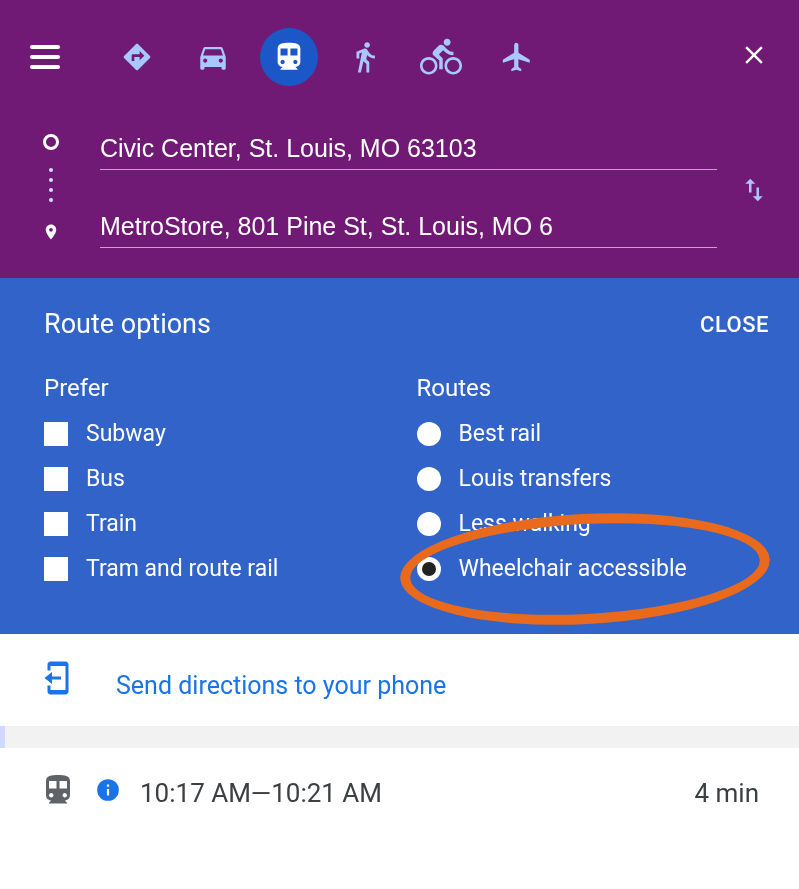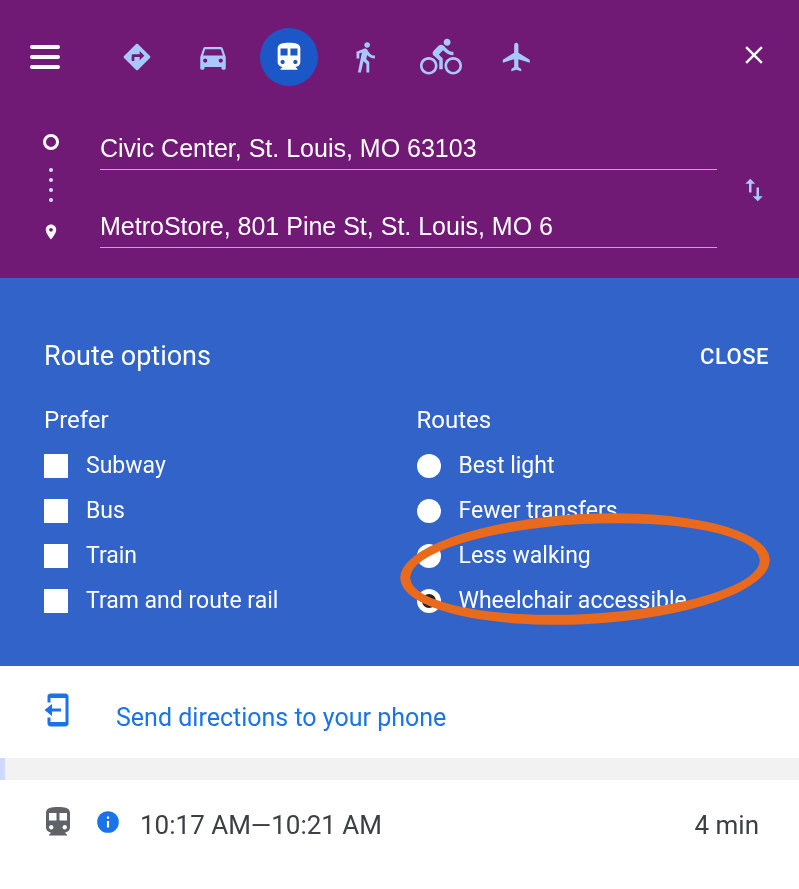--- a/index.html
+++ b/index.html
@@ -92,21 +92,21 @@
     display:flex;align-items:center;margin-left:22px;cursor:pointer;
   }
   .swap svg{fill:#a8c7fa;}
   .options-panel {
     background: #3263c8;
     color: #fff;
     padding: 30px 30px 34px 44px;
     position: relative;
   }
   .options-header {
-    display:flex;align-items:center;justify-content:space-between;margin-bottom:34px;margin-top:32px;
+    display:flex;align-items:center;justify-content:space-between;margin-bottom:34px;
   }
   .options-title { font-size:27px;font-weight:400;}
   .close-label { font-size:22px;font-weight:500;letter-spacing:0.5px;cursor:pointer;}
   .columns { display:flex; gap:20px;}
   .column { flex:1; }
   .column-heading {font-size:24px;font-weight:400;margin-bottom:18px;}
   .option-row {
     display:flex;align-items:center;gap:18px;margin-bottom:18px;font-size:23px;cursor:pointer;
   }
   .checkbox {
@@ -238,25 +238,25 @@
         </div>
       <div class="option-row">
           <div class="checkbox"></div>
           <span>Tram and route rail</span>
         </div>
     </div>
     <div class="column">
       <div class="column-heading">Routes</div>
       <div class="option-row">
           <div class="radio"></div>
-          <span>Best light</span>
+          <span>Best rail</span>
         </div>
       <div class="option-row">
           <div class="radio"></div>
-          <span>Fewer transfers</span>
+          <span>Louis transfers</span>
         </div>
       <div class="option-row">
           <div class="radio"></div>
           <span>Less walking</span>
         </div>
       <div class="option-row">
           <div class="radio selected"></div>
           <span>Wheelchair accessible</span>
         </div>
     </div>

